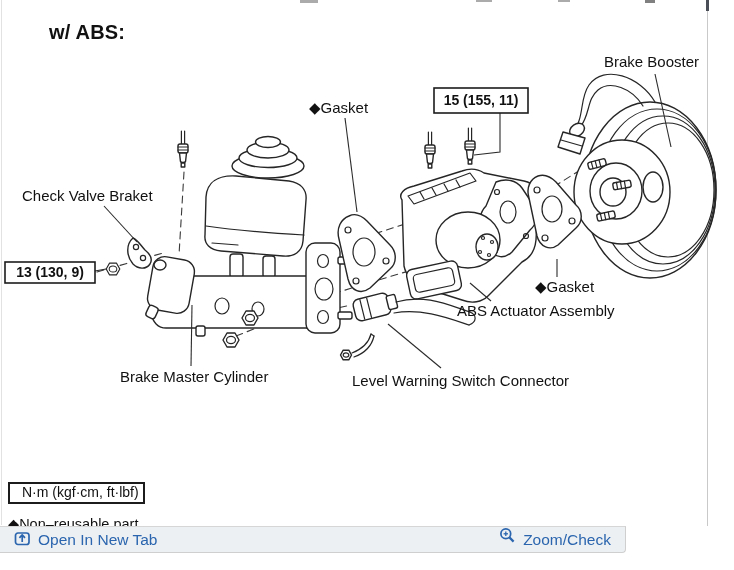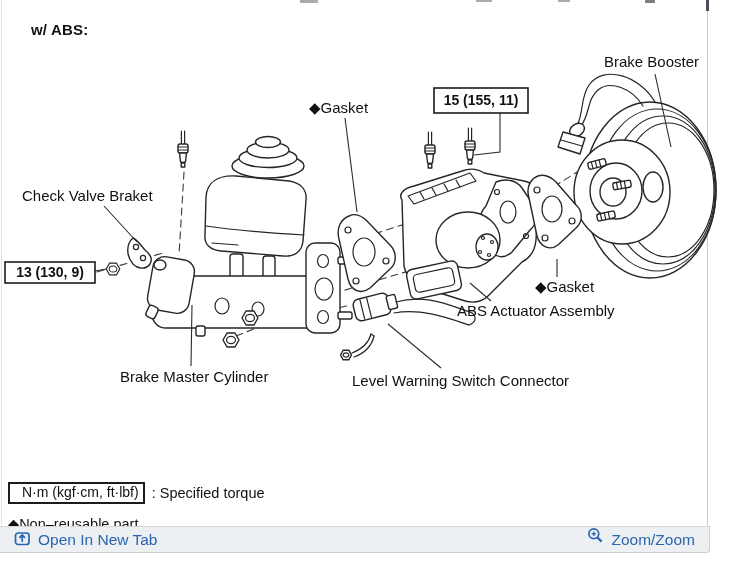--- a/index.html
+++ b/index.html
@@ -6,37 +6,37 @@
   .stage{
     position:relative;width:734px;height:570px;background:#ffffff;
     font-family:"Liberation Sans",sans-serif;overflow:hidden;color:#111;
   }
   
   .pane-left-border{position:absolute;left:1px;top:0;width:1px;height:525px;background:#e2e2e2;}
   .pane-right-border{position:absolute;left:707px;top:11px;width:1px;height:515px;background:#c9c9c9;}
   .pane-right-border-top{position:absolute;left:706px;top:0;width:3px;height:11px;background:#4a4e57;}
   .remnant{position:absolute;top:0;background:#8f8f8f;opacity:.75;}
   
-  .variant-title{position:absolute;left:31px;top:21px;font-size:15px;font-weight:bold;letter-spacing:.2px;}
+  .variant-title{position:absolute;left:49px;top:21px;font-size:20px;font-weight:bold;letter-spacing:.2px;}
   
   svg.diagram{position:absolute;left:0;top:0;}
   svg.diagram .pt{fill:#fff;stroke:#262626;stroke-width:1.4;stroke-linecap:round;stroke-linejoin:round;}
   svg.diagram .ln{fill:none;stroke:#262626;stroke-width:1.2;stroke-linecap:round;stroke-linejoin:round;}
   svg.diagram .dash{fill:none;stroke:#3a3a3a;stroke-width:1.1;stroke-dasharray:7 5;stroke-linecap:round;}
   svg.diagram .leader{fill:none;stroke:#2b2b2b;stroke-width:1.1;}
   svg.diagram text{fill:#111;font-family:"Liberation Sans",sans-serif;font-size:15px;}
   svg.diagram text.torque{font-size:14px;font-weight:bold;text-anchor:middle;}
   
   .legend{position:absolute;left:8px;top:482px;font-size:14.5px;}
   .legend-line1{display:flex;align-items:center;gap:7px;}
   .torque-unit-box{border:2px solid #1c1c1c;padding:0 4px 1px 12px;font-size:14px;line-height:17px;}
   .legend-line2{margin-top:12px;}
   
   .footer{
-    position:absolute;left:0;top:526px;width:710px;height:27px;box-sizing:border-box;
+    position:absolute;left:0;top:526px;width:626px;height:27px;box-sizing:border-box;
     background:#edf0f3;border-top:1px solid #d6d6d6;border-right:1px solid #cfcfcf;
     border-bottom:1px solid #cfcfcf;border-radius:0 0 4px 0;
     display:flex;align-items:center;justify-content:space-between;padding:0 14px;
   }
   .footer a{color:#2a65ae;font-size:15.5px;text-decoration:none;display:flex;align-items:center;gap:7px;cursor:pointer;}
   .footer .icn{display:inline-block;flex:0 0 auto;}
 </style>
 </head>
 <body>
 
@@ -233,21 +233,20 @@
     <text x="604" y="67">Brake Booster</text>
     <text x="535" y="292">◆Gasket</text>
     <text x="457" y="316">ABS Actuator Assembly</text>
     <text x="120" y="382">Brake Master Cylinder</text>
     <text x="352" y="386">Level Warning Switch Connector</text>
   </svg>
 
   <div class="legend">
     <div class="legend-line1">
       <span class="torque-unit-box">N·m (kgf·cm, ft·lbf)</span>
-      <span>: Specified torque</span>
     </div>
     <div class="legend-line2">◆Non–reusable part</div>
   </div>
 
   <div class="footer">
     <a>
       <span class="icn">
         <svg width="17" height="17" viewBox="0 0 17 17">
           <rect x="1.5" y="4" width="13.5" height="11.5" rx="2.5" fill="none" stroke="#2a65ae" stroke-width="1.7"></rect>
           <line x1="8.2" y1="13" x2="8.2" y2="6.2" stroke="#2a65ae" stroke-width="1.7"></line>
@@ -258,17 +257,17 @@
     </a>
     <a>
       <span class="icn" style="margin-bottom:5px;">
         <svg width="17" height="17" viewBox="0 0 17 17">
           <circle cx="6.8" cy="6.8" r="4.9" fill="none" stroke="#2a65ae" stroke-width="1.7"></circle>
           <line x1="4.6" y1="6.8" x2="9" y2="6.8" stroke="#2a65ae" stroke-width="1.3"></line>
           <line x1="6.8" y1="4.6" x2="6.8" y2="9" stroke="#2a65ae" stroke-width="1.3"></line>
           <line x1="10.4" y1="10.4" x2="14.6" y2="14.6" stroke="#2a65ae" stroke-width="2.2"></line>
         </svg>
       </span>
-      <span>Zoom/Zoom</span>
+      <span>Zoom/Check</span>
     </a>
   </div>
 
 </div>
 
 </body></html>

